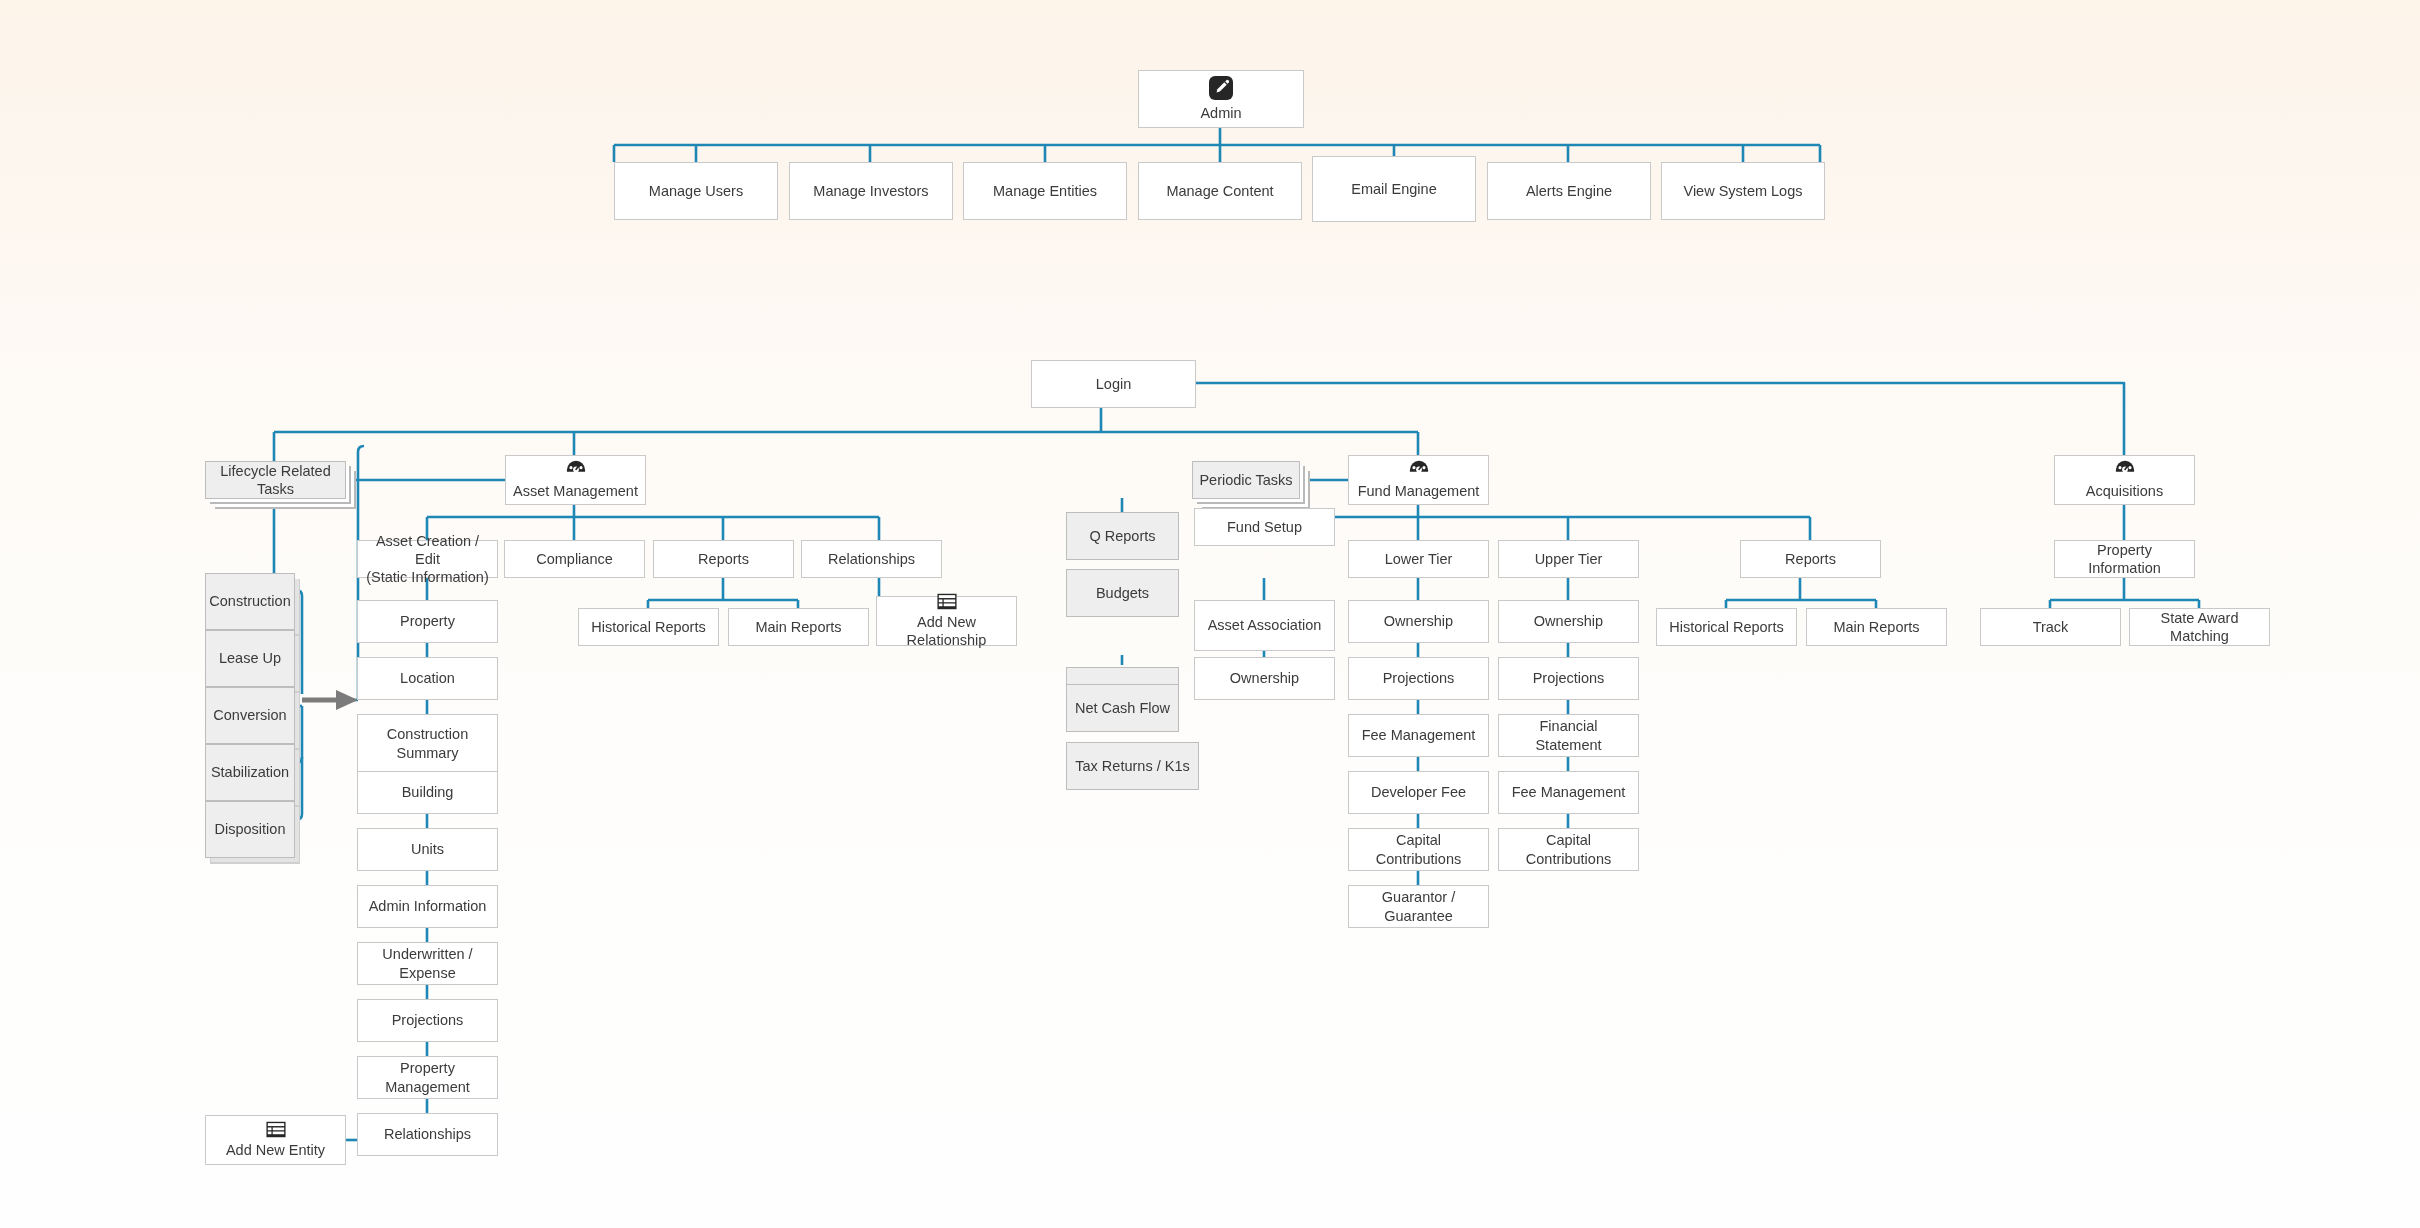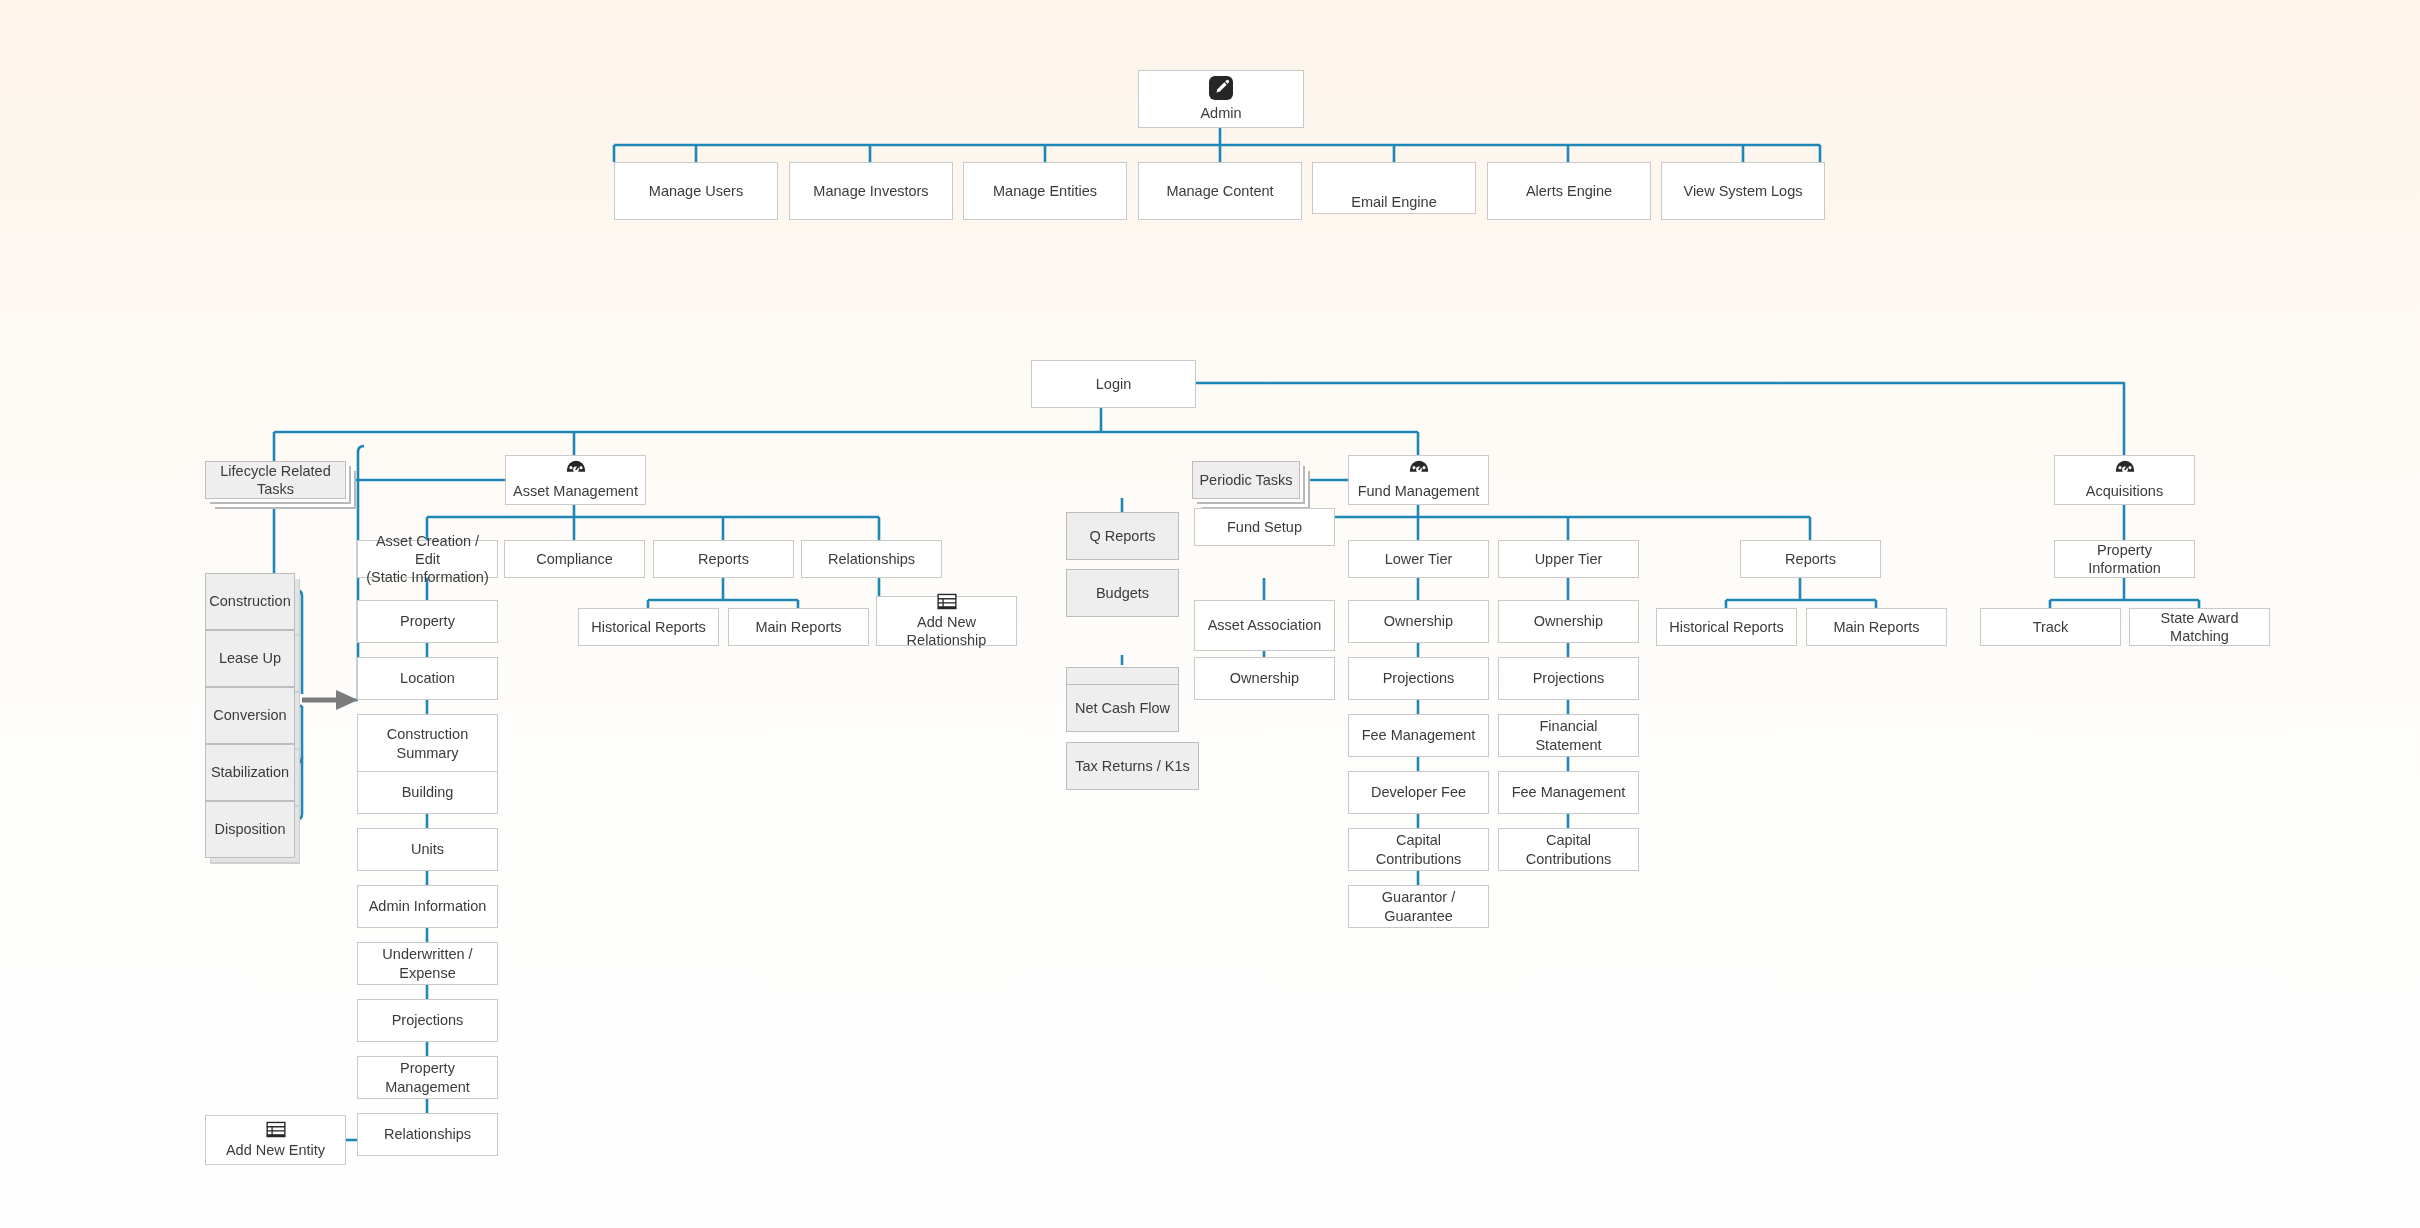--- a/index.html
+++ b/index.html
@@ -177,21 +177,21 @@
     </div>
   <div class="node" style="left:789px;top:162px;width:164px;height:58px;">
       <span class="lbl">Manage Investors</span>
     </div>
   <div class="node" style="left:963px;top:162px;width:164px;height:58px;">
       <span class="lbl">Manage Entities</span>
     </div>
   <div class="node" style="left:1138px;top:162px;width:164px;height:58px;">
       <span class="lbl">Manage Content</span>
     </div>
-  <div class="node" style="left:1312px;top:162px;width:164px;height:52px;justify-content:flex-end;">
+  <div class="node" style="left:1312px;top:156px;width:164px;height:66px;">
       <span class="lbl">Email Engine</span>
     </div>
   <div class="node" style="left:1487px;top:162px;width:164px;height:58px;">
       <span class="lbl">Alerts Engine</span>
     </div>
   <div class="node" style="left:1661px;top:162px;width:164px;height:58px;">
       <span class="lbl">View System Logs</span>
     </div>
 
   <div class="node" style="left:1031px;top:360px;width:165px;height:48px;">

